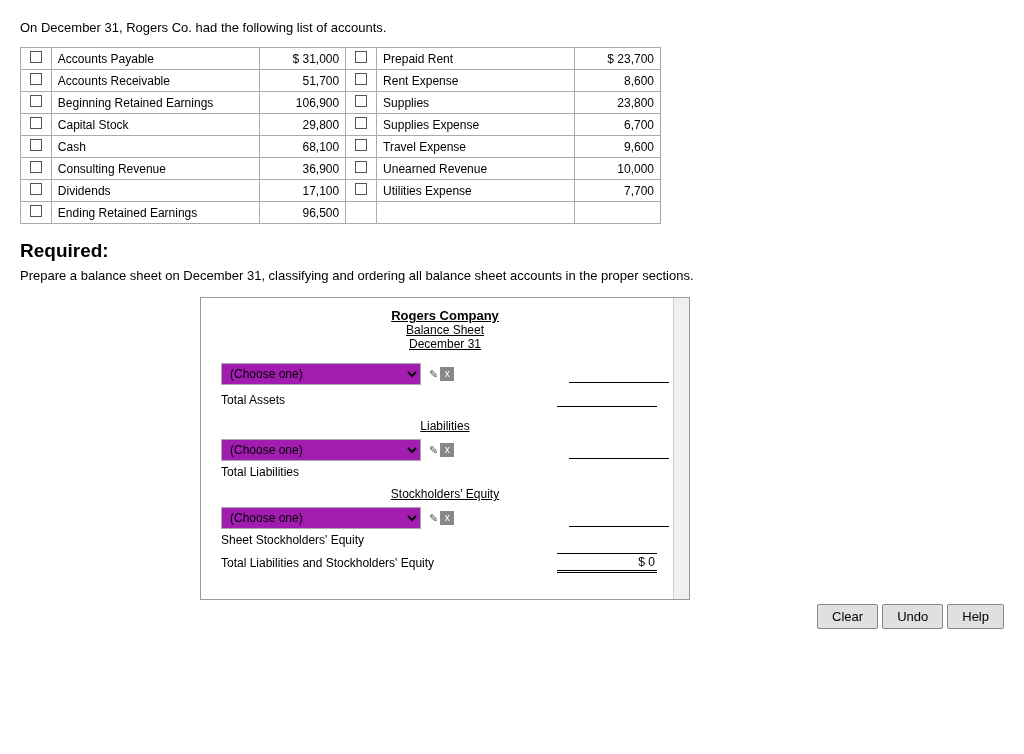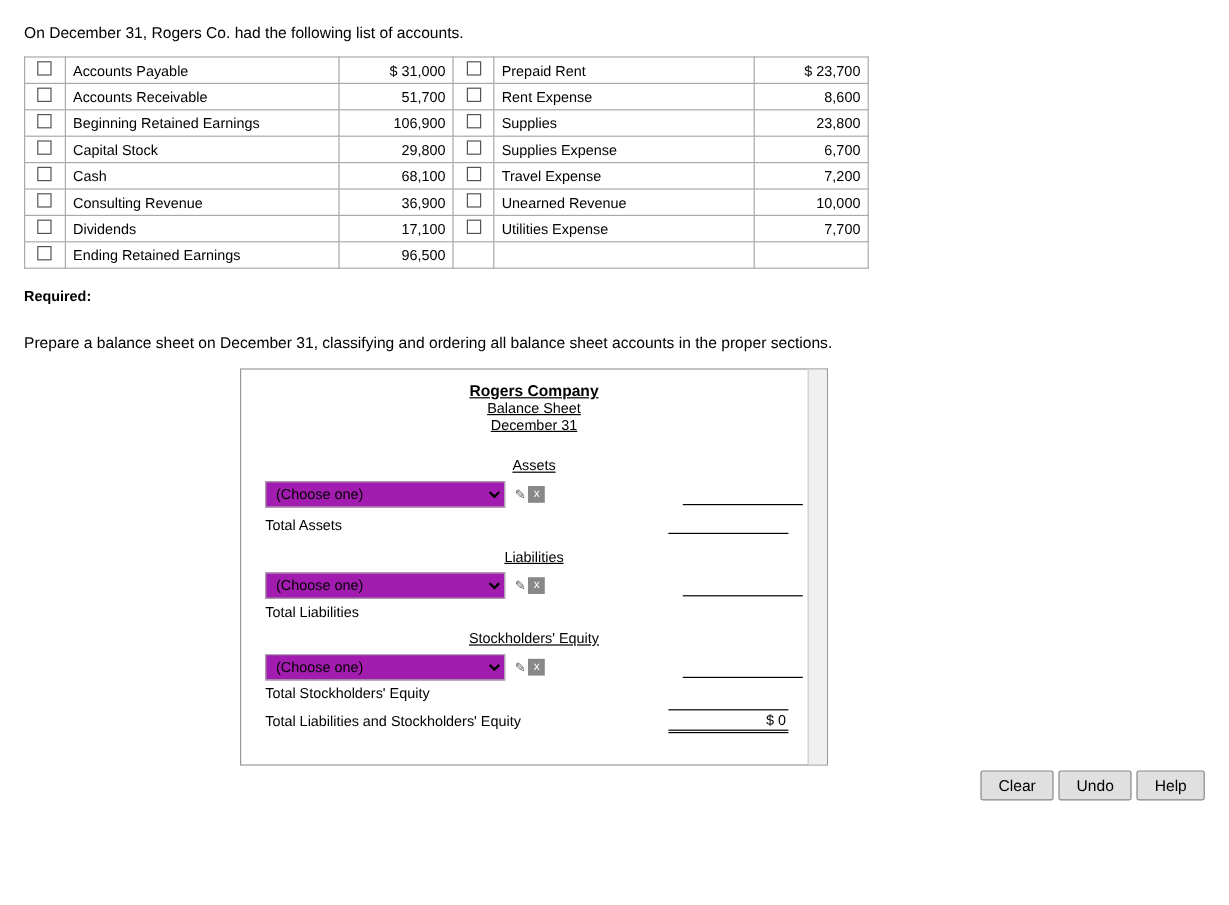--- a/index.html
+++ b/index.html
@@ -13,21 +13,21 @@
       min-height: 754px;
     }
     .intro-text {
       margin-bottom: 12px;
       font-size: 13px;
     }
     .accounts-table {
       border: 1px solid #999;
       border-collapse: collapse;
       margin-bottom: 16px;
-      width: 704px;
+      width: 641px;
     }
     .accounts-table td {
       border: 1px solid #aaa;
       padding: 3px 6px;
       font-size: 12px;
       white-space: nowrap;
     }
     .accounts-table td.label-cell {
       width: 160px;
     }
@@ -44,22 +44,22 @@
       width: 12px;
       height: 12px;
       border: 1px solid #555;
       background: #fff;
     }
     .required-section {
       margin-bottom: 10px;
     }
     .required-label {
       font-weight: bold;
-      font-size: 12px;
-      margin-bottom: 24px;
+      font-size: 19px;
+      margin-bottom: 6px;
     }
     .prepare-text {
       font-size: 13px;
       margin-bottom: 14px;
     }
     .balance-sheet-container {
       border: 1px solid #999;
       width: 490px;
       margin-left: 180px;
       background: #fff;
@@ -223,21 +223,21 @@
         <td class="checkbox-cell"><span class="checkbox-box"></span></td>
         <td class="label-cell">Supplies Expense</td>
         <td class="value-cell">6,700</td>
       </tr>
       <tr>
         <td class="checkbox-cell"><span class="checkbox-box"></span></td>
         <td class="label-cell">Cash</td>
         <td class="value-cell">68,100</td>
         <td class="checkbox-cell"><span class="checkbox-box"></span></td>
         <td class="label-cell">Travel Expense</td>
-        <td class="value-cell">7,200</td>
+        <td class="value-cell">9,600</td>
       </tr>
       <tr>
         <td class="checkbox-cell"><span class="checkbox-box"></span></td>
         <td class="label-cell">Consulting Revenue</td>
         <td class="value-cell">36,900</td>
         <td class="checkbox-cell"><span class="checkbox-box"></span></td>
         <td class="label-cell">Unearned Revenue</td>
         <td class="value-cell">10,000</td>
       </tr>
       <tr>
@@ -268,21 +268,20 @@
   <div class="scrollbar-indicator"></div>
 
   <div class="bs-header">
     <div class="company-name">Rogers Company</div>
     <div class="sheet-title">Balance Sheet</div>
     <div class="sheet-date">December 31</div>
   </div>
 
   <div class="bs-body">
 
-    <div class="section-header">Assets</div>
 
     <div class="select-row">
       <select class="bs-select">
         <option>(Choose one)</option>
       </select>
       <div class="icons-group">
         <span class="icon-pencil">✎</span>
         <span class="icon-x">x</span>
       </div>
       <div class="right-input-area">
@@ -326,21 +325,21 @@
       <div class="icons-group">
         <span class="icon-pencil">✎</span>
         <span class="icon-x">x</span>
       </div>
       <div class="right-input-area">
         <div class="input-line"></div>
       </div>
     </div>
 
     <div class="total-row">
-      <span class="total-label">Total Stockholders' Equity</span>
+      <span class="total-label">Sheet Stockholders' Equity</span>
       <div style="min-width:100px;"></div>
     </div>
 
     <div class="total-row" style="margin-top:4px;">
       <span class="total-label">Total Liabilities and Stockholders' Equity</span>
       <div style="display:flex; flex-direction:column; align-items:flex-end; min-width:100px;">
         <div style="border-top:1px solid #000; border-bottom:3px double #000; width:100px; height:20px; display:flex; align-items:center; justify-content:flex-end; padding-right:2px;">
           <span style="font-size:12px;">$ 0</span>
         </div>
       </div>

